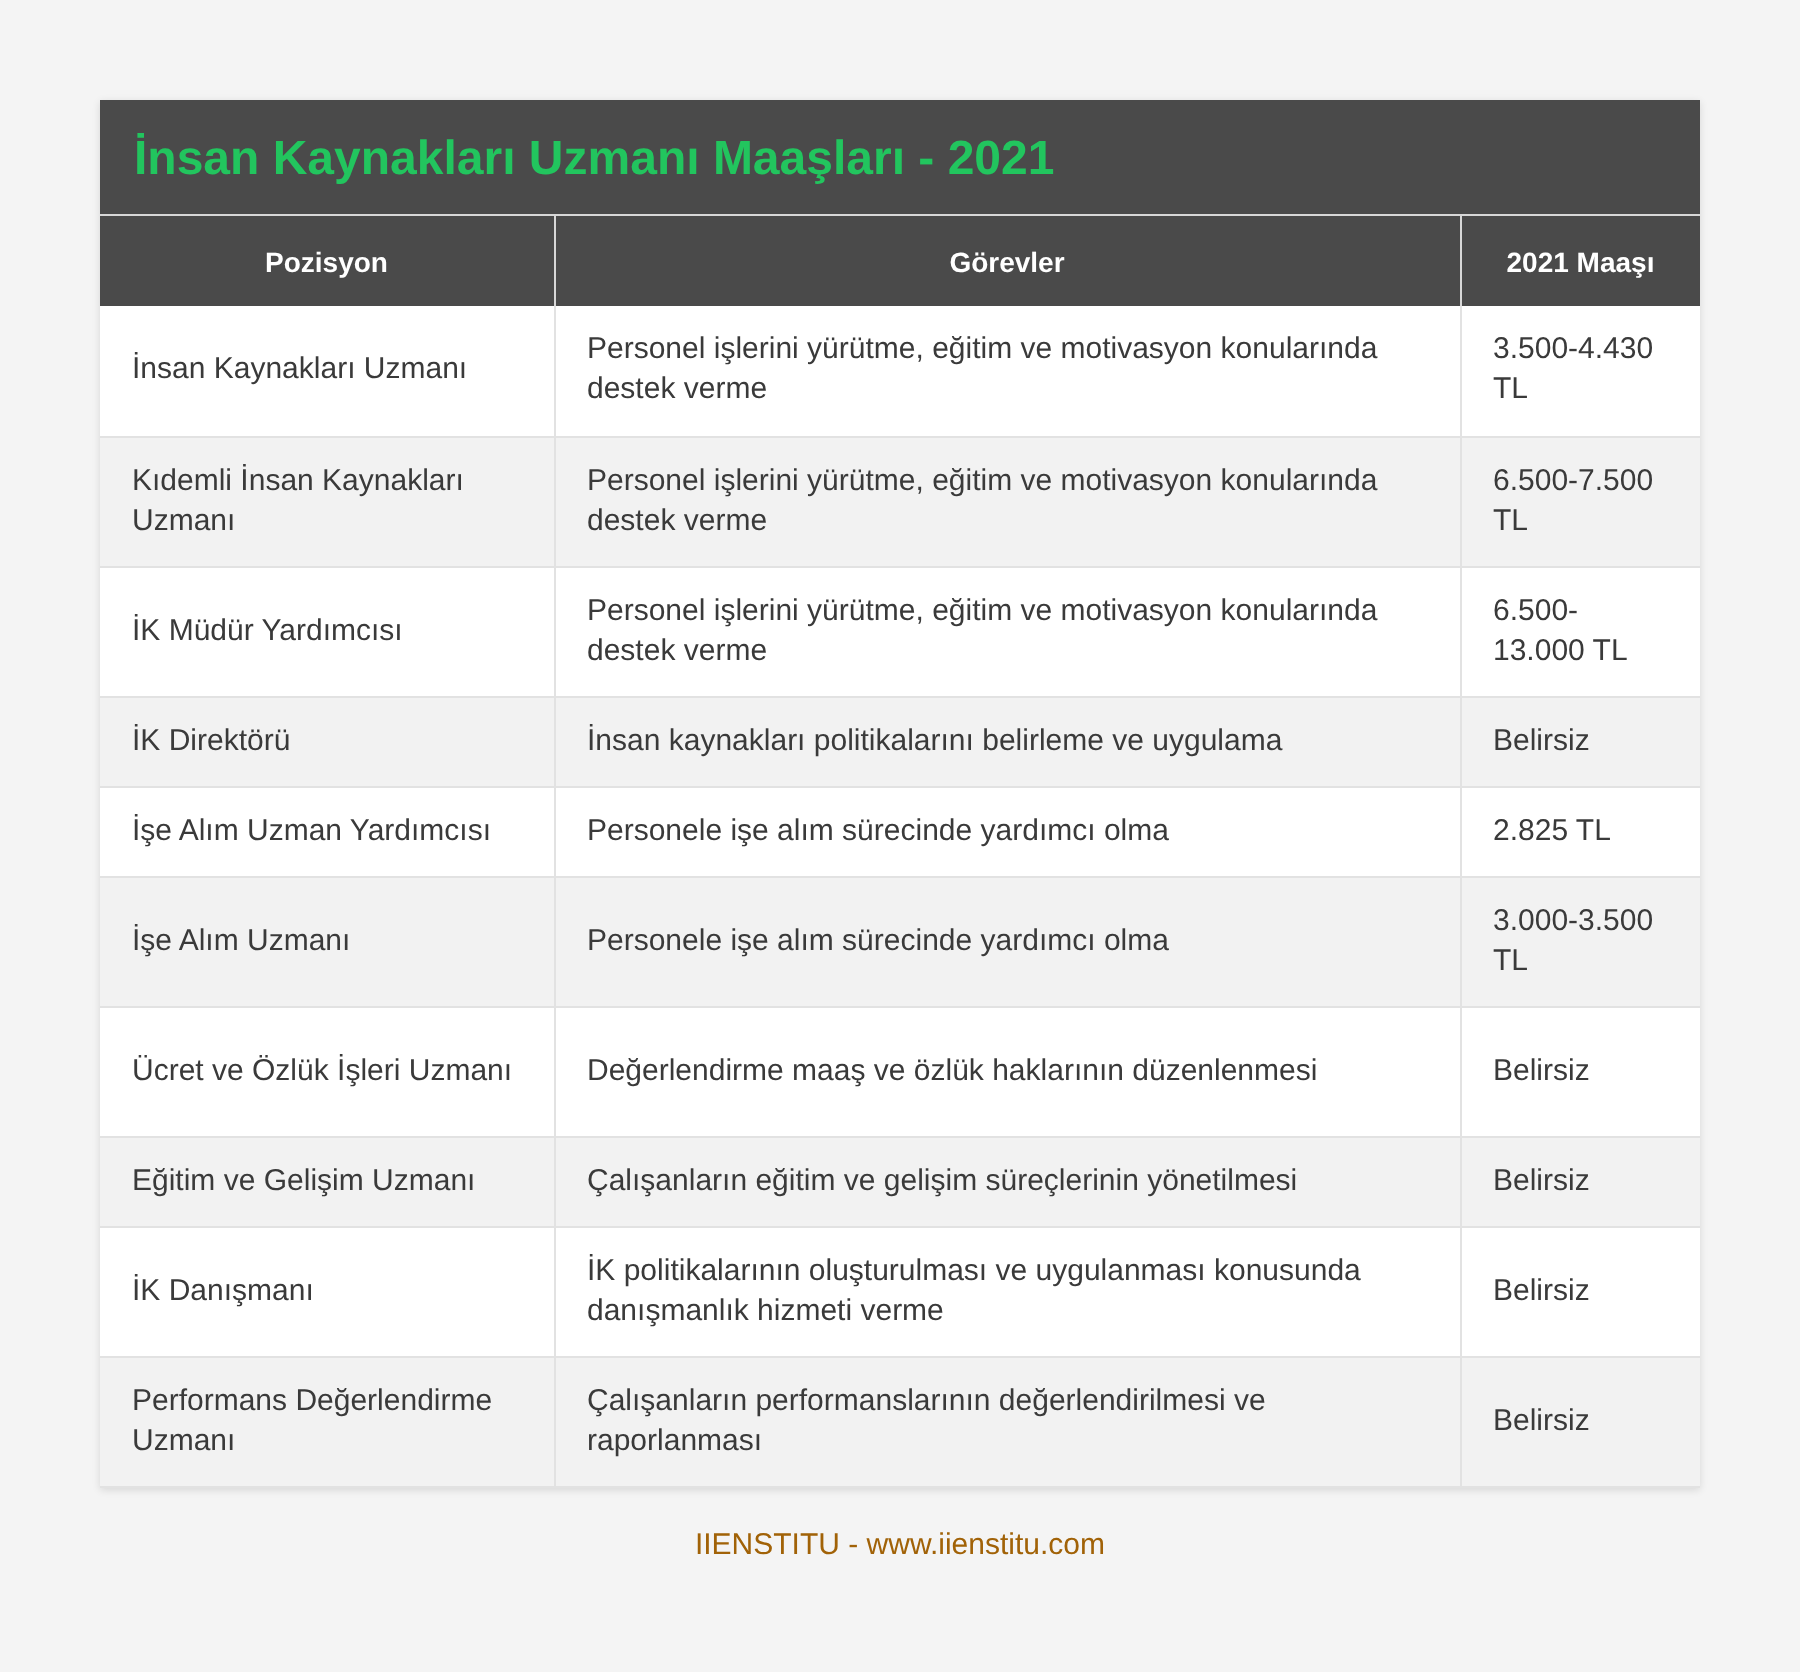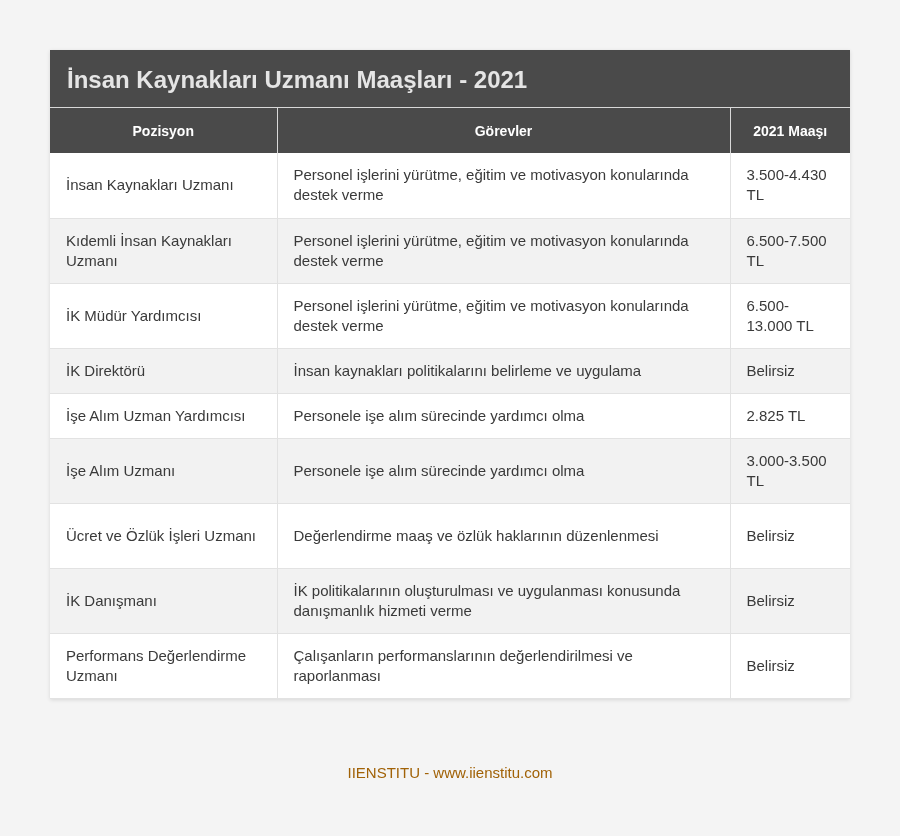--- a/index.html
+++ b/index.html
@@ -14,21 +14,21 @@
     .wrap {
       position: absolute;
       left: 50px;
       top: 50px;
       width: 800px;
       background: #ffffff;
       box-shadow: 0 1px 4px rgba(0,0,0,0.12);
     }
     .title {
       background: #4a4a4a;
-      color: #e5e5e5;
+      color: #22c55e;
       font-size: 24px;
       font-weight: bold;
       height: 58px;
       line-height: 60px;
       padding-left: 17px;
       border-bottom: 1px solid #d8d8d8;
       box-sizing: border-box;
     }
     table {
       border-collapse: collapse;
@@ -121,20 +121,25 @@
       <tr class="h2">
         <td>İşe Alım Uzmanı</td>
         <td>Personele işe alım sürecinde yardımcı olma</td>
         <td>3.000-3.500 TL</td>
       </tr>
       <tr class="h2">
         <td>Ücret ve Özlük İşleri Uzmanı</td>
         <td>Değerlendirme maaş ve özlük haklarının düzenlenmesi</td>
         <td>Belirsiz</td>
       </tr>
+      <tr class="h1">
+        <td>Eğitim ve Gelişim Uzmanı</td>
+        <td>Çalışanların eğitim ve gelişim süreçlerinin yönetilmesi</td>
+        <td>Belirsiz</td>
+      </tr>
       <tr class="h2">
         <td>İK Danışmanı</td>
         <td>İK politikalarının oluşturulması ve uygulanması konusunda danışmanlık hizmeti verme</td>
         <td>Belirsiz</td>
       </tr>
       <tr class="h2">
         <td>Performans Değerlendirme Uzmanı</td>
         <td>Çalışanların performanslarının değerlendirilmesi ve raporlanması</td>
         <td>Belirsiz</td>
       </tr>

